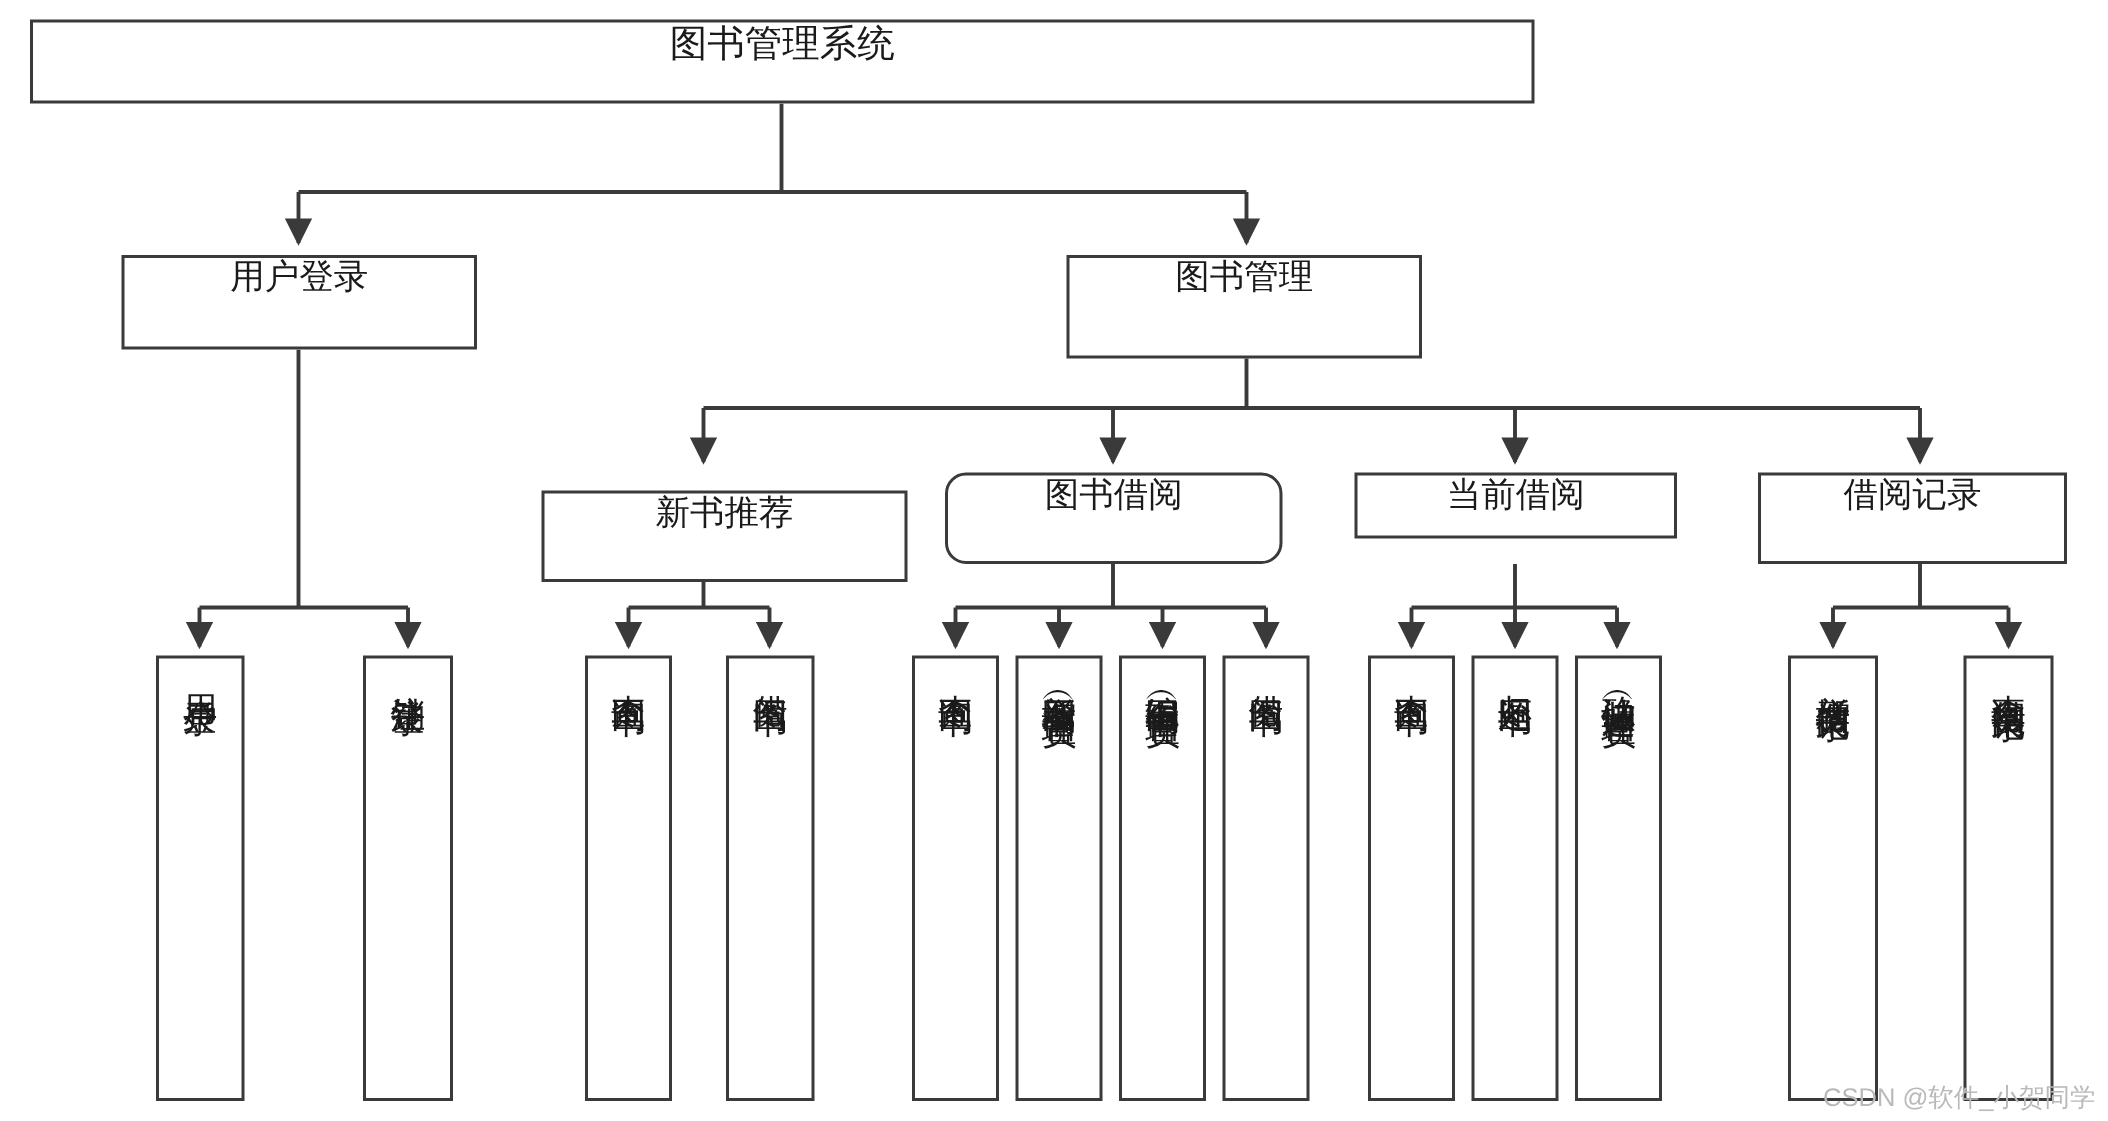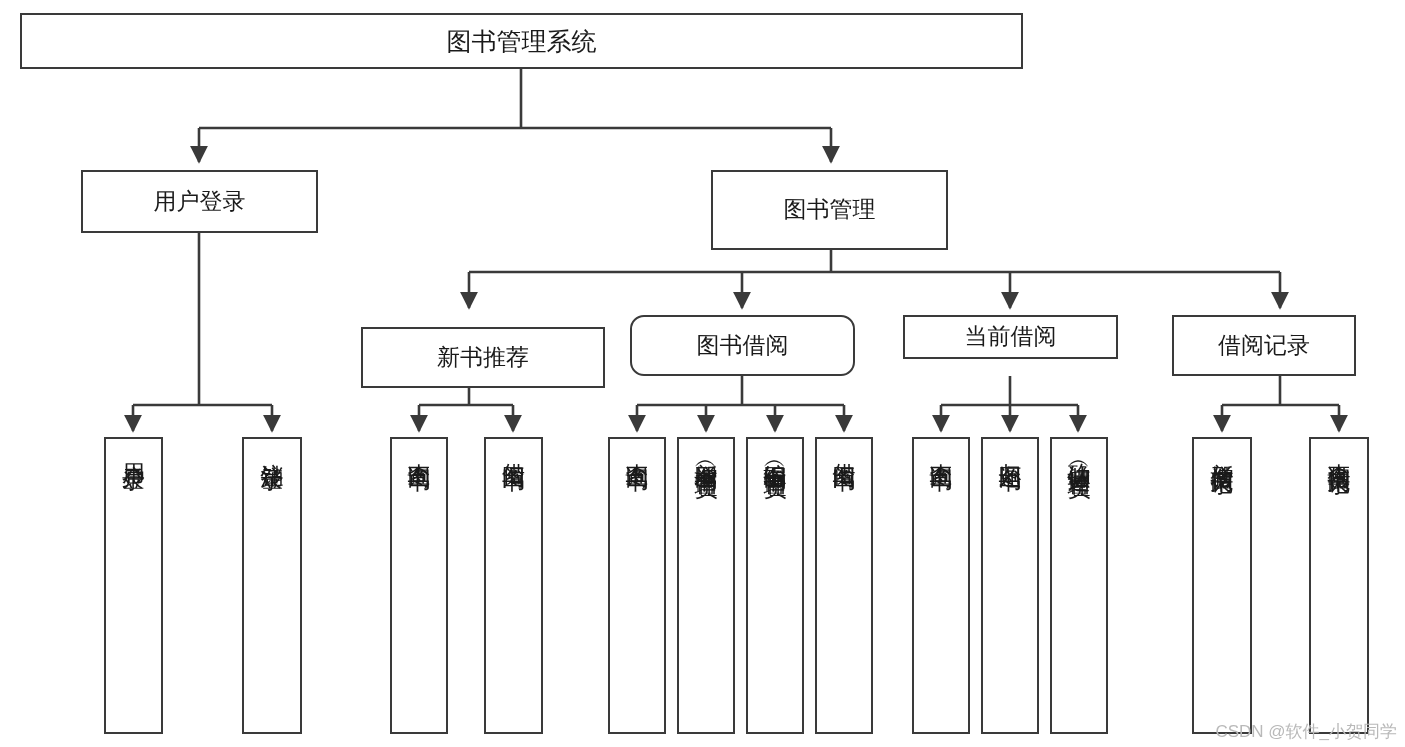--- a/index.html
+++ b/index.html
@@ -25,21 +25,21 @@
     left: 0;
     width: 1405px;
     height: 747px;
   }
   .node-box {
     position: absolute;
     box-sizing: border-box;
     background: #ffffff;
     border: 2px solid #3a3a3a;
     display: flex;
-    align-items: center;
+    align-items: flex-start;
     justify-content: center;
     overflow: hidden;
   }
   .node-label {
     color: #1a1a1a;
     font-family: "Liberation Sans", "DejaVu Sans", sans-serif;
     line-height: 1.12;
     text-align: center;
     white-space: pre;
   }
@@ -124,34 +124,34 @@
     </g>
   </svg>
 
   <div class="node-box lvl0" style="left:20px; top:13px; width:1003px; height:56px;">
     <span class="node-label">图书管理系统</span>
   </div>
 
   <div class="node-box lvl1" style="left:81px; top:170px; width:237px; height:63px;">
     <span class="node-label">用户登录</span>
   </div>
-  <div class="node-box lvl1" style="left:711px; top:170px; width:237px; height:80px;">
+  <div class="node-box lvl1" style="left:711px; top:170px; width:237px; height:69px;">
     <span class="node-label">图书管理</span>
   </div>
 
   <div class="node-box lvl2" style="left:361px; top:315px; width:244px; height:61px;margin-top:12px;">
     <span class="node-label">新书推荐</span>
   </div>
   <div class="node-box lvl2" style="left:630px; top:315px; width:225px; height:61px;border-radius:14px;">
     <span class="node-label">图书借阅</span>
   </div>
   <div class="node-box lvl2" style="left:903px; top:315px; width:215px; height:44px;">
     <span class="node-label">当前借阅</span>
   </div>
-  <div class="node-box lvl2" style="left:1172px; top:315px; width:184px; height:61px;">
+  <div class="node-box lvl2" style="left:1172px; top:315px; width:206px; height:61px;">
     <span class="node-label">借阅记录</span>
   </div>
 
   <div class="node-box leaf" style="left:104px; top:437px; width:59px; height:297px;">
     <span class="node-label">用户登录</span>
   </div>
   <div class="node-box leaf" style="left:242px; top:437px; width:60px; height:297px;">
     <span class="node-label">注销登录</span>
   </div>
 

